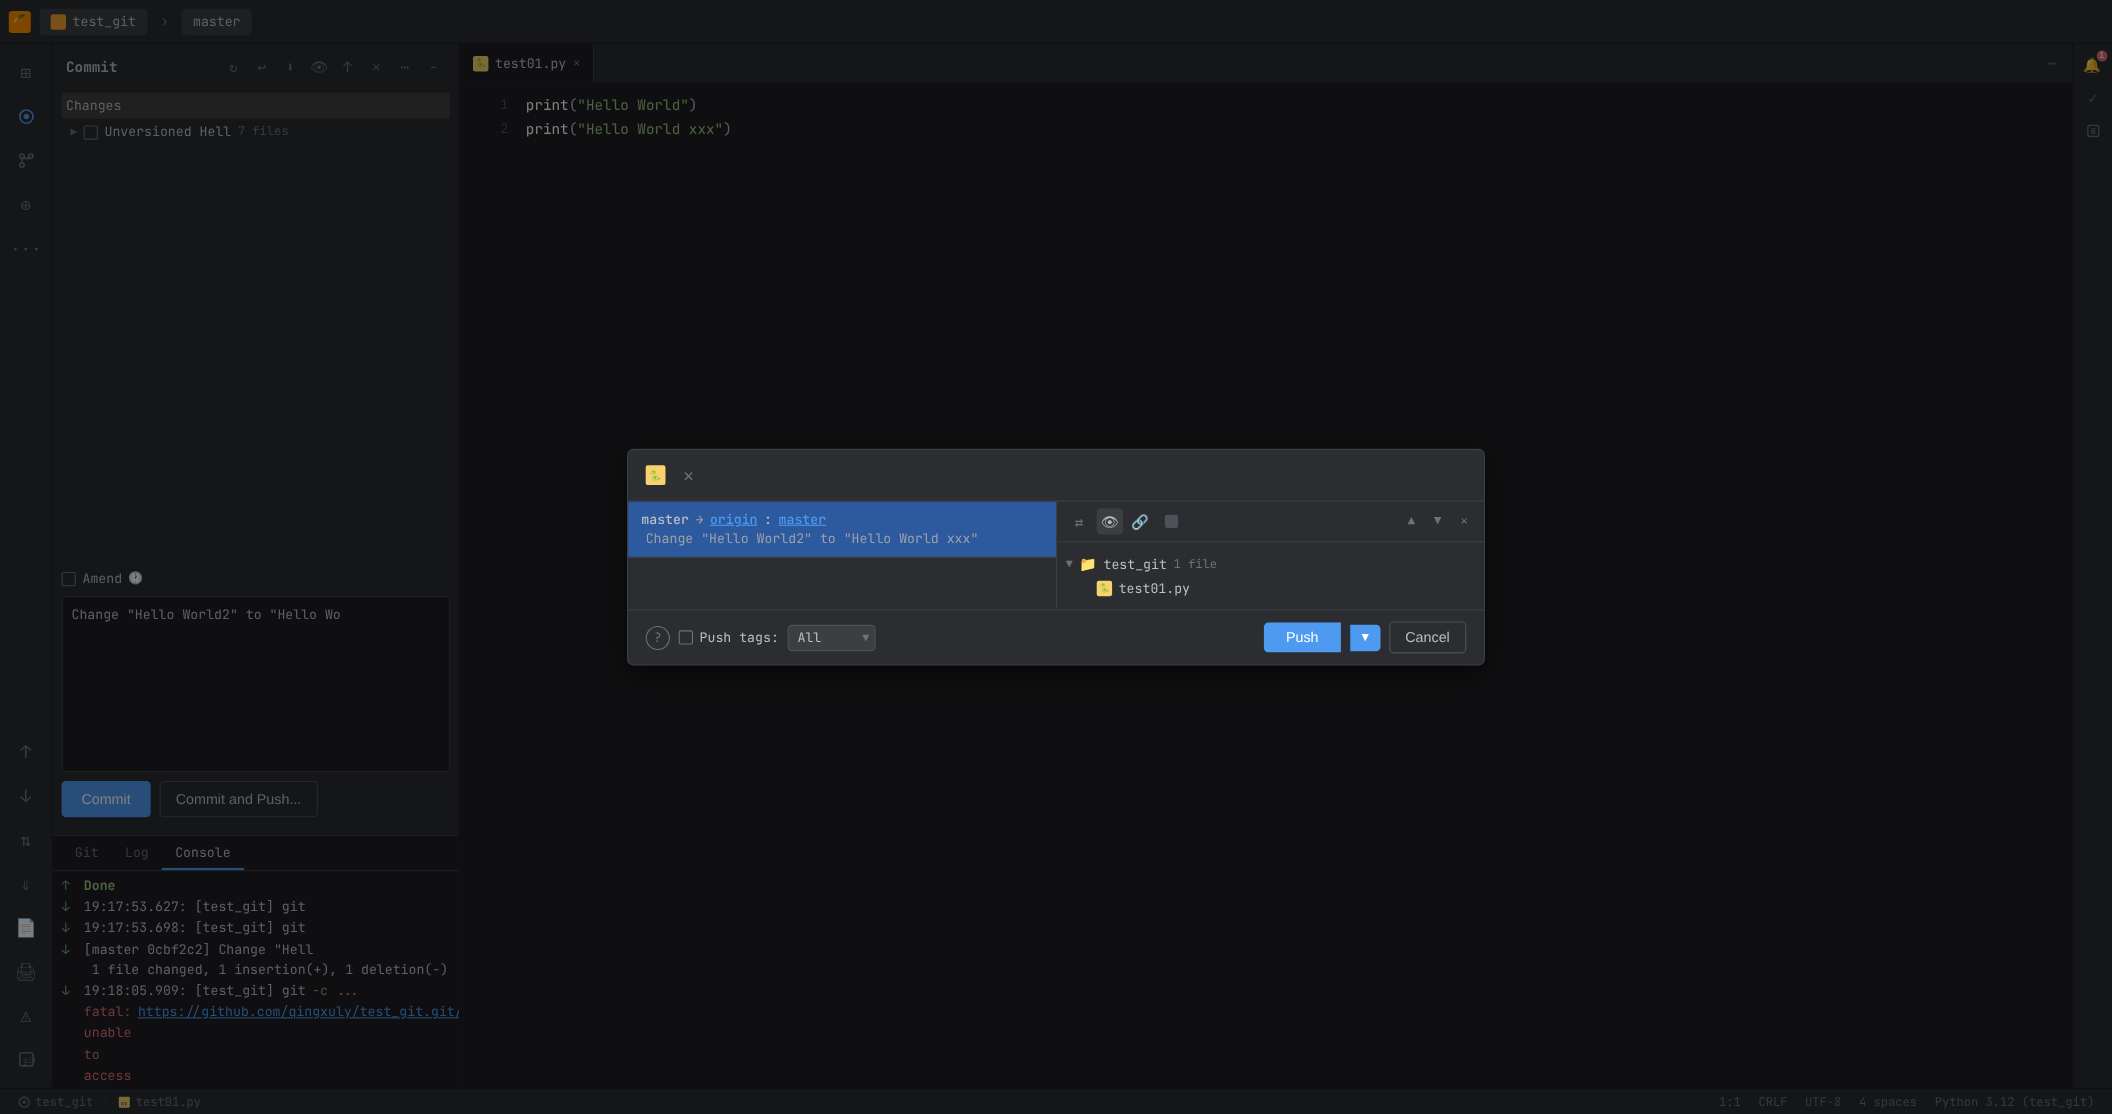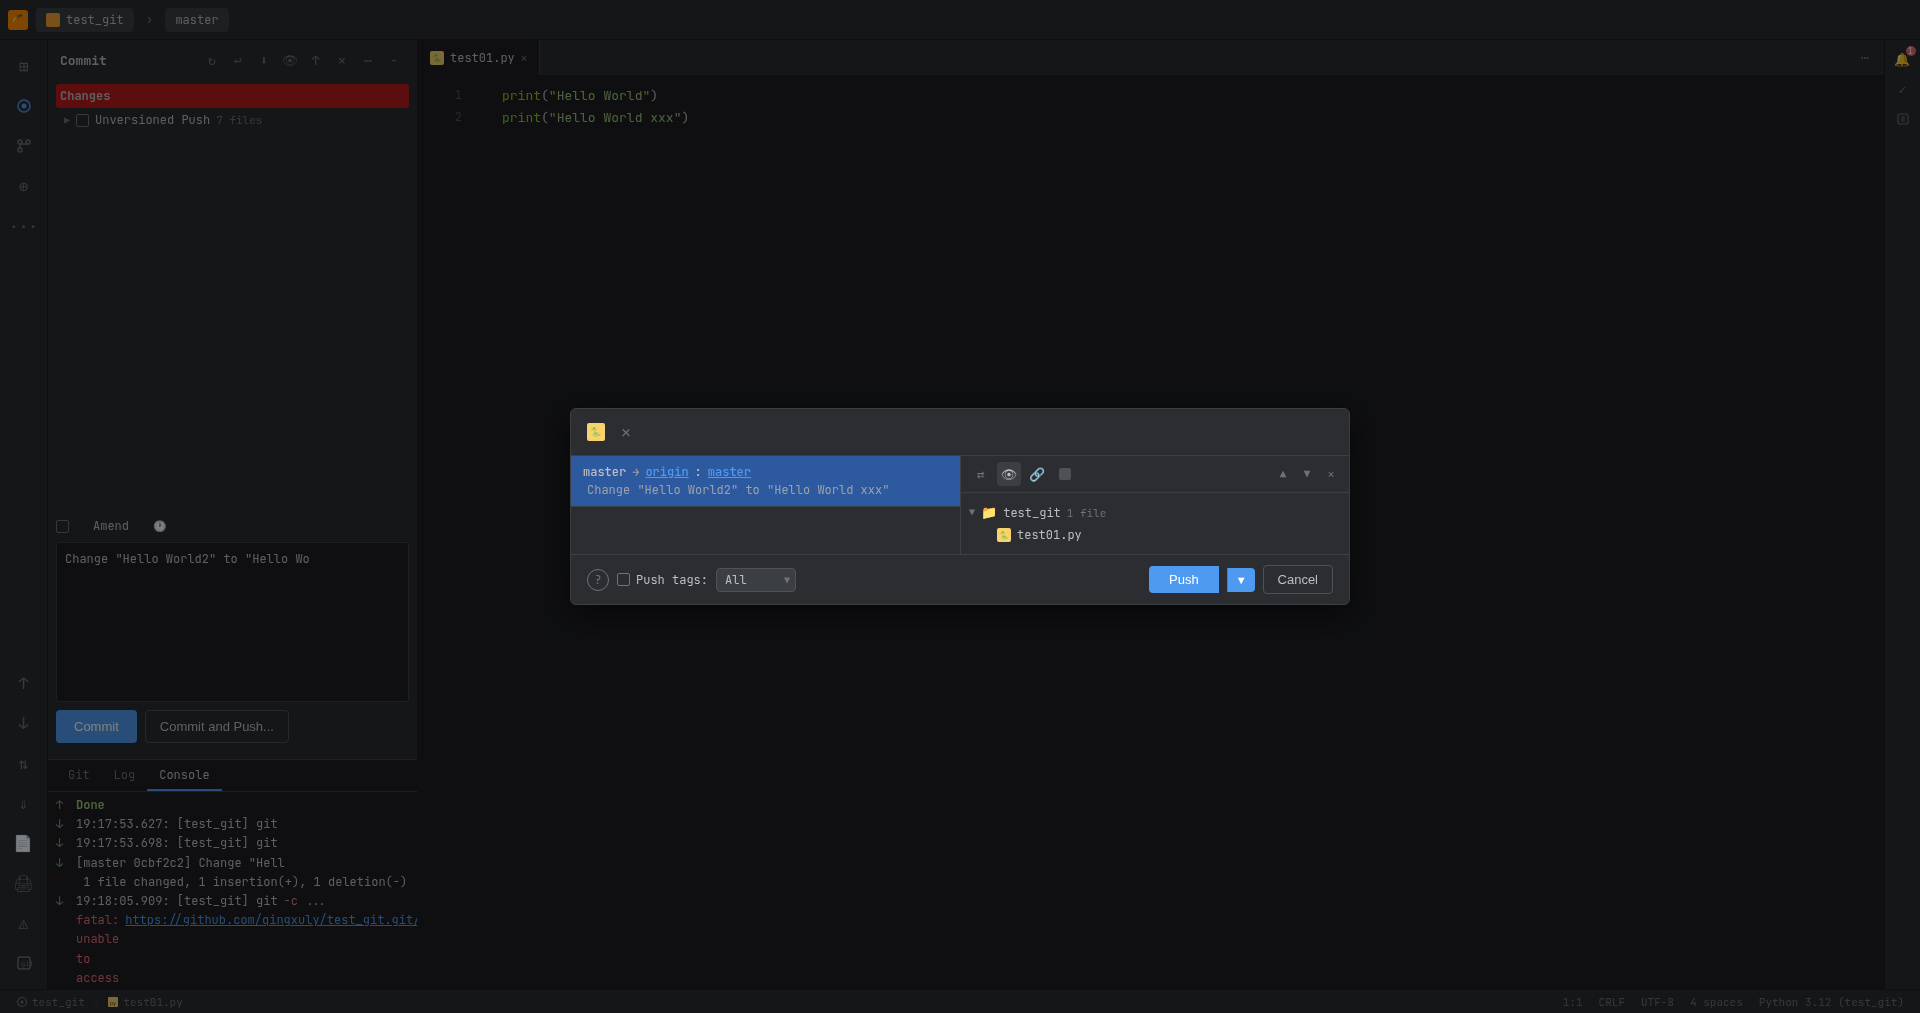--- a/index.html
+++ b/index.html
@@ -135,24 +135,24 @@
       cursor: pointer;
       color: #6e707a;
       font-size: 13px;
     }
 
     .changes-section {
       padding: 4px 8px;
     }
     .changes-label {
       font-size: 12px;
-      font-weight: 700;
+      font-weight: 400;
       color: #bcbec4;
       padding: 4px 4px;
-      background: #b91c1c;
+      background: #404040;
       border-radius: 3px;
       display: block;
     }
     .unversioned-row {
       display: flex;
       align-items: center;
       gap: 6px;
       padding: 4px 8px;
       cursor: pointer;
       color: #bcbec4;
@@ -169,21 +169,21 @@
     .commit-message-area {
       flex: 1;
       display: flex;
       flex-direction: column;
       padding: 8px;
       gap: 8px;
     }
     .amend-row {
       display: flex;
       align-items: center;
-      gap: 24px;
+      gap: 6px;
       font-size: 12px;
       color: #bcbec4;
     }
     .amend-checkbox {
       width: 13px;
       height: 13px;
       border: 1px solid #6e707a;
       border-radius: 2px;
     }
     .commit-text-area {
@@ -344,21 +344,21 @@
       text-align: right;
       color: #4e5157;
       font-size: 12px;
       user-select: none;
       margin-right: 16px;
     }
     .code-text {
       font-size: 13px;
       color: #bcbec4;
     }
-    .code-fn { color: #84cc16; margin-left: 24px; }
+    .code-fn { color: #ffffff; }
     .code-str { color: #98c379; }
 
     
     .right-gutter {
       width: 36px;
       background: #2b2d30;
       display: flex;
       flex-direction: column;
       align-items: center;
       padding-top: 8px;
@@ -769,21 +769,21 @@
         <div class="icon-btn">⋯</div>
         <div class="icon-btn">−</div>
       </div>
     </div>
 
     <div class="changes-section">
       <span class="changes-label">Changes</span>
       <div class="unversioned-row">
         <span class="chevron-icon">▶</span>
         <div class="checkbox-empty"></div>
-        <span>Unversioned Push</span>
+        <span>Unversioned Hell</span>
         <span style="color:#6e707a; font-size:11px;">7 files</span>
       </div>
     </div>
 
     <div class="commit-message-area">
       <div style="flex:1"></div>
       <div class="amend-row">
         <div class="amend-checkbox"></div>
         <span>Amend</span>
         <span style="color:#6e707a; font-size:11px;">🕐</span>

